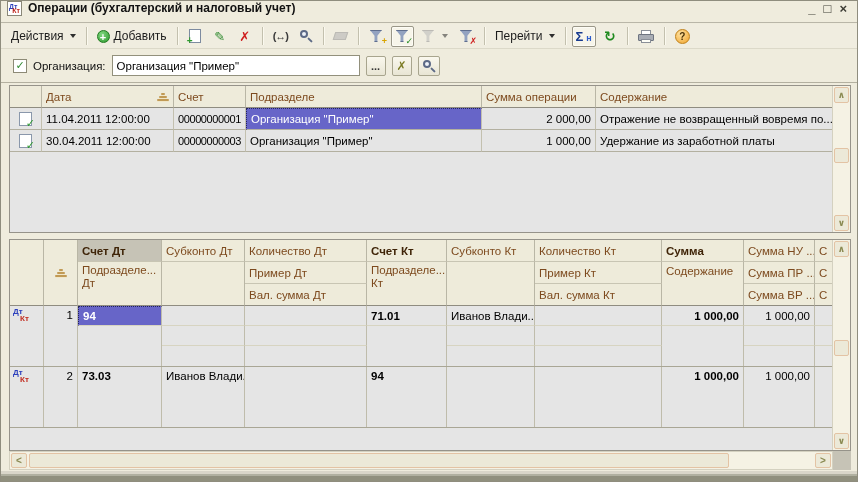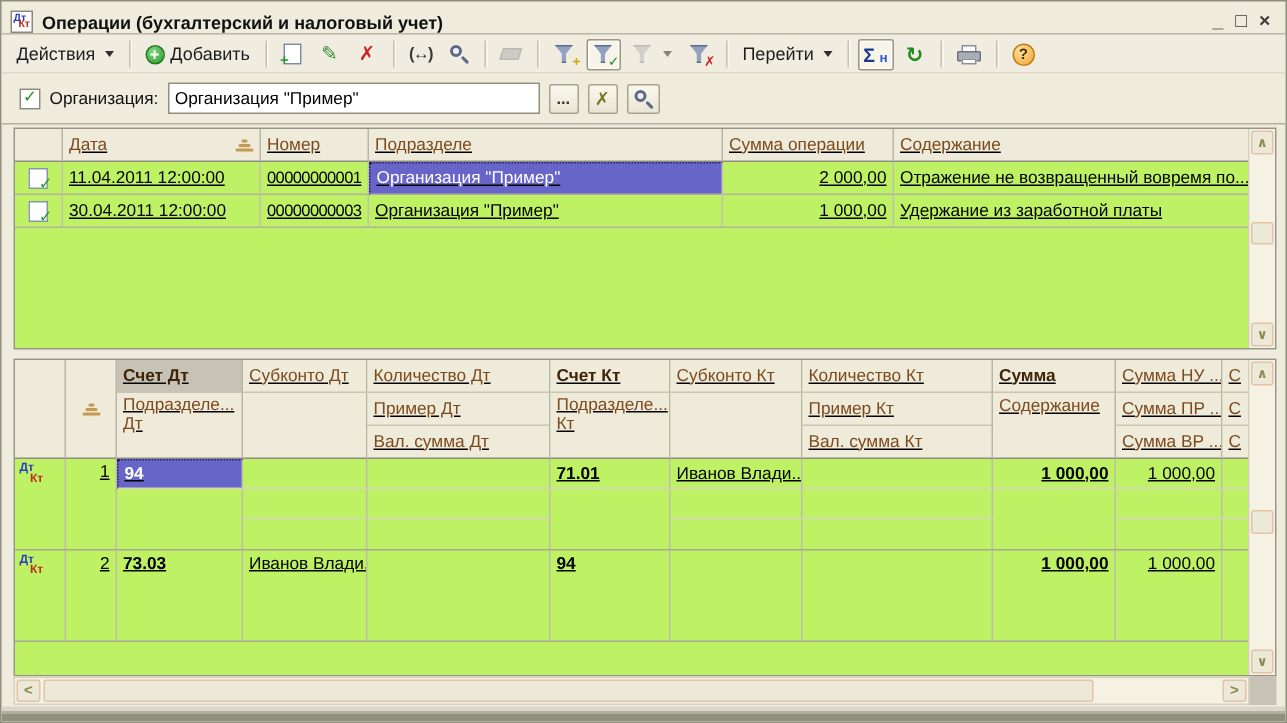--- a/index.html
+++ b/index.html
@@ -8,21 +8,21 @@
 
   #window{
     position:relative; width:858px; height:482px;
     background:#efecdd; border:1px solid #8f8d7e; overflow:hidden;
   }
 
   
   .titlebar{
     position:absolute; left:0; top:0; width:100%; height:22px;
     background:linear-gradient(#dedac e0,#d6d2c6 0) #d6d2c6;
-    display:flex; align-items:flex-end; padding:0 6px; gap:6px;
+    display:flex; align-items:flex-start; padding:0 6px; gap:6px;
     border-bottom:1px solid #b9b6a8;
   }
   .title-icon{ width:15px; height:15px; position:relative; background:#fff;
     border:1px solid #8a8878; flex:0 0 auto; }
   .title-icon i{ position:absolute; font-style:normal; font-weight:bold; font-size:7px; line-height:7px;}
   .title-icon .dt{ color:#2b3fbd; left:1px; top:1px; }
   .title-icon .kt{ color:#c22a1e; right:1px; bottom:1px; }
   .title-text{ font-size:12px; font-weight:bold; color:#111; white-space:nowrap; flex:1; }
   .win-controls{ display:flex; gap:8px; padding-right:4px; }
   .winbtn{ font-size:13px; font-weight:bold; color:#3c3c34; cursor:default; line-height:16px; }
@@ -83,21 +83,21 @@
   .filterbar label{ font-size:11.5px; color:#111; }
   .filterbar input{ width:248px; height:21px; border:1px solid #92907c; background:#fff;
     font-family:inherit; font-size:11.5px; padding:0 4px; color:#000; }
   .fbtn{ height:20px; min-width:20px; background:linear-gradient(#faf8ee,#e8e5d4); border:1px solid #a8a58e;
     border-radius:2px; font-family:inherit; font-size:11px; font-weight:bold; color:#333;
     display:flex; align-items:center; justify-content:center; padding:0 3px; }
   .clrx{ color:#7a7a22; font-weight:bold; font-size:12px; font-style:normal; }
 
   
   .grid{ position:absolute; left:8px; width:842px; background:#fff; border:1px solid #96938a; }
-  .gcontent{ position:absolute; left:0; top:0; right:18px; bottom:0; overflow:hidden; background:#bef264;text-decoration:underline; }
+  .gcontent{ position:absolute; left:0; top:0; right:18px; bottom:0; overflow:hidden; background:#e5e5e5; }
   .hcell{ background:#eeebda; color:#7d4a1e; font-size:11.5px; }
   .hcell.hbold{ color:#3f2408; font-weight:bold; }
   .cell{ font-size:11.5px; color:#000; padding:0 4px; display:flex; align-items:center;
     white-space:nowrap; overflow:hidden; }
   .cell.top{ align-items:flex-start; padding-top:3px; }
   .cell.rt{ justify-content:flex-end; }
   .cell.b{ font-weight:bold; }
   .sel{ background:#6765c8 !important; color:#fff !important; border:1px dotted #23235e; }
 
   
@@ -283,21 +283,21 @@
       <div class="jhead">
         <div class="hcell"></div>
         <div class="hcell" style="justify-content:space-between">
           <span>Дата</span>
           <span class="sortglyph">
               <i></i>
               <i></i>
               <i></i>
             </span>
         </div>
-        <div class="hcell">Номер</div>
+        <div class="hcell">Счет</div>
         <div class="hcell">Подразделе</div>
         <div class="hcell">Сумма операции</div>
         <div class="hcell">Содержание</div>
       </div>
       <div class="jrow">
         <div class="cell">
           <span class="doc-icon">
               <i>✓</i>
             </span>
         </div>

